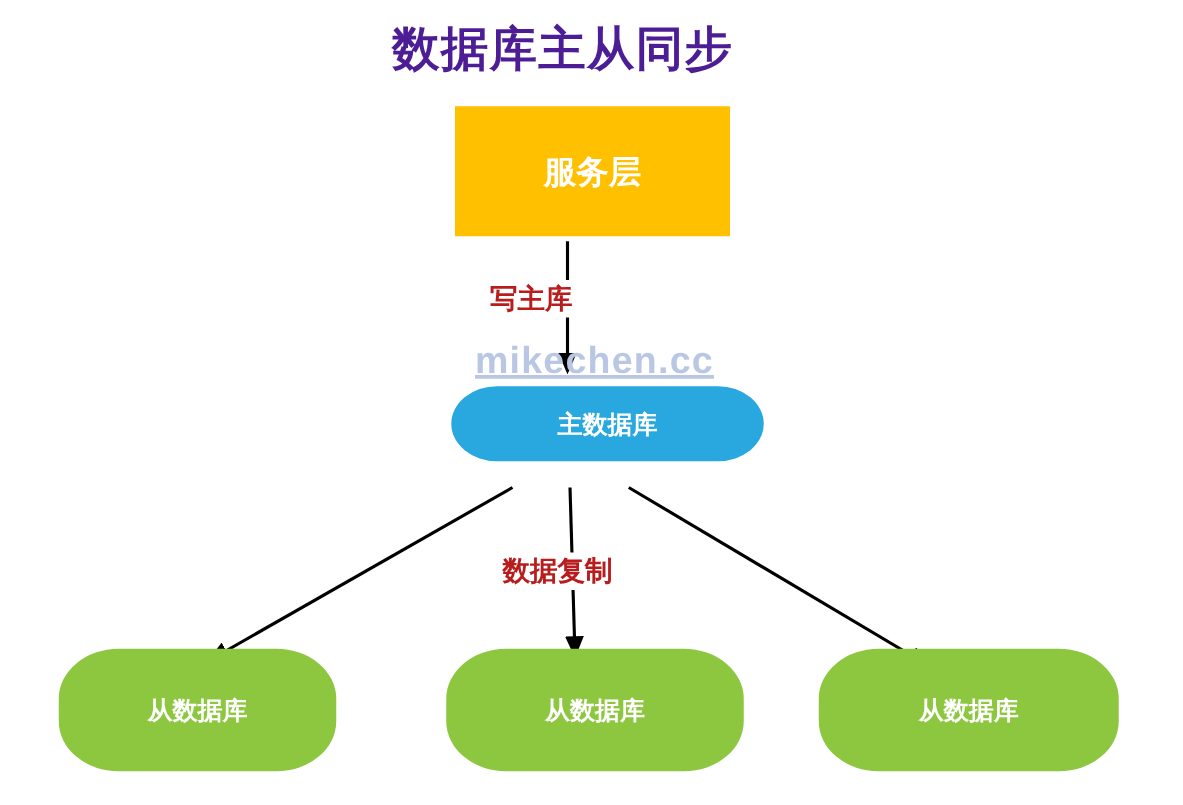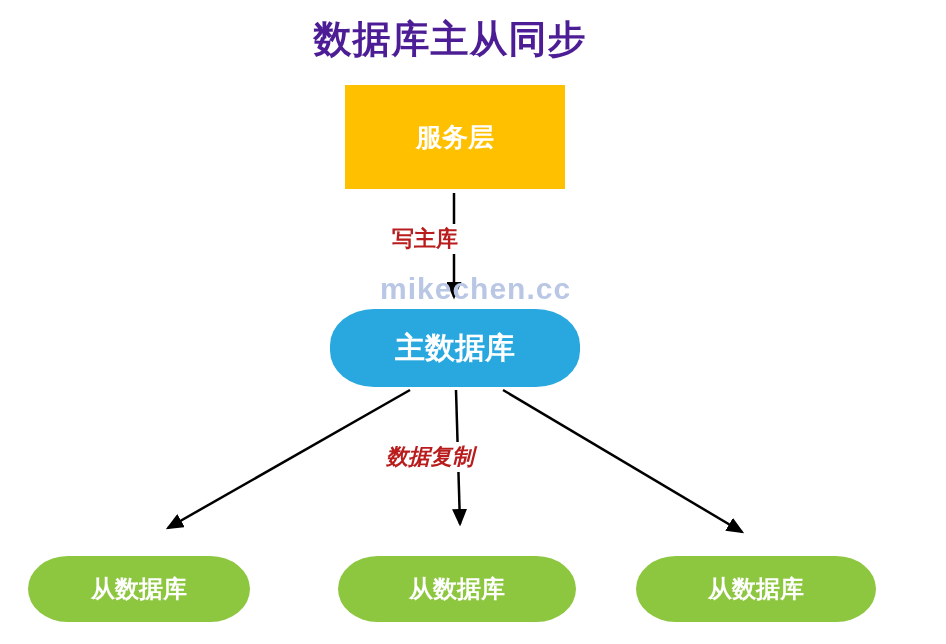--- a/index.html
+++ b/index.html
@@ -26,67 +26,69 @@
     letter-spacing: 1px;
   }
 
   .node {
     position: absolute;
     display: flex;
     align-items: center;
     justify-content: center;
     color: #ffffff;
     font-weight: bold;
+    margin-left: 19px;
   }
 
   .node-service {
     left: 345px;
     top: 85px;
     width: 220px;
     height: 104px;
     font-size: 26px;
   }
 
   .node-master {
-    left: 330px;
+    left: 342px;
     top: 309px;
     width: 250px;
-    height: 78px;
-    font-size: 30px;
+    height: 60px;
+    font-size: 20px;
     border-radius: 44px / 36px;
   }
 
   .node-slave {
-    top: 556px;
-    height: 66px;
-    font-size: 24px;
+    top: 519px;
+    height: 98px;
+    font-size: 20px;
     border-radius: 48px / 40px;
   }
   .node-slave-1 { left: 28px;  width: 222px; }
   .node-slave-2 { left: 338px; width: 238px; }
   .node-slave-3 { left: 636px; width: 240px; }
 
   .edge-label {
     position: absolute;
     font-size: 22px;
     font-weight: bold;
     color: #b91c1c;
     background: #ffffff;
     padding: 0 2px;
   }
   .edge-label-write { left: 390px; top: 224px; }
-  .edge-label-replicate { left: 384px; top: 442px; font-style: italic; }
+  .edge-label-replicate { left: 400px; top: 442px; }
 
   .watermark {
     position: absolute;
     left: 380px;
     top: 272px;
     font-size: 30px;
     font-weight: bold;
     letter-spacing: 1px;
+    text-decoration: underline;
   }
 
   .arrows-layer {
     position: absolute;
     left: 0;
     top: 0;
     width: 946px;
     height: 644px;
     pointer-events: none;
   }

